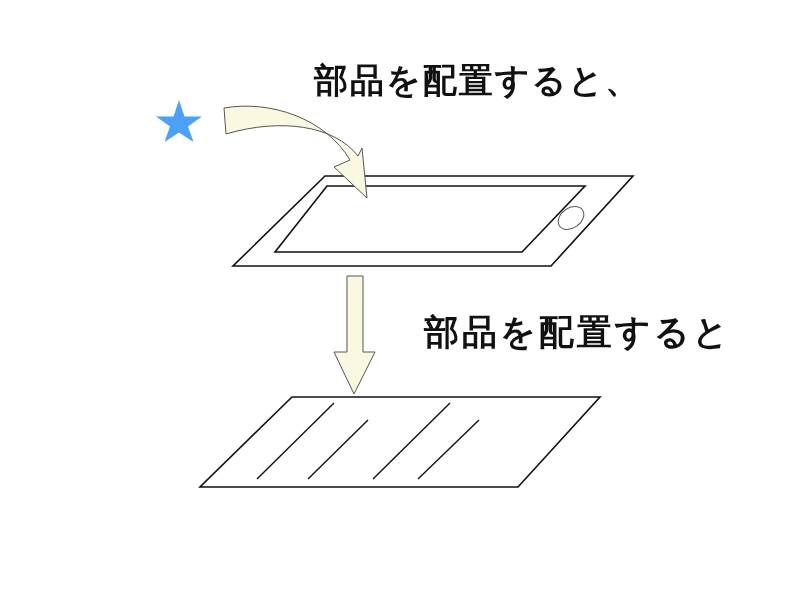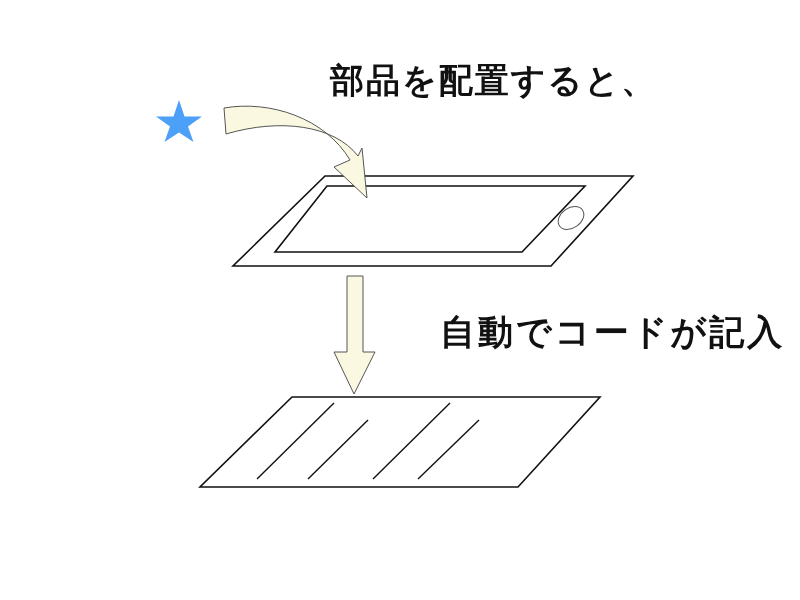--- a/index.html
+++ b/index.html
@@ -5,21 +5,20 @@
     html, body { margin: 0; padding: 0; background: #ffffff; }
     body { width: 800px; height: 600px; position: relative; overflow: hidden; }
     #canvas { position: absolute; left: 0; top: 0; }
     .label {
       position: absolute;
       font-family: "DejaVu Sans", sans-serif;
       font-weight: bold;
       color: #111111;
       white-space: nowrap;
       line-height: 1;
-      margin-left: 16px;
     }
     #label-top { left: 314px; top: 63px; font-size: 34px; letter-spacing: 2px; }
     #label-bottom { left: 424px; top: 315px; font-size: 35px; letter-spacing: 3px; }
   </style>
 </head>
 <body>
 
 <svg id="canvas" width="800" height="600" viewBox="0 0 800 600">
 
   <polygon fill="#4DA0F8" points="179,100 184.5,116.5 202,116.5 188,126.5 193.5,142 179,132.5 164.5,142 170,126.5 156,116.5 173.5,116.5"></polygon>
@@ -43,13 +42,13 @@
   <polygon fill="#ffffff" stroke="#111111" stroke-width="1.6" points="292,397 600,397 518,487 200,487"></polygon>
   <g stroke="#111111" stroke-width="1.4">
     <line x1="334" y1="403" x2="257" y2="479"></line>
     <line x1="368" y1="420" x2="308" y2="479"></line>
     <line x1="450" y1="403" x2="373" y2="479"></line>
     <line x1="479" y1="420" x2="418" y2="479"></line>
   </g>
 </svg>
 
 <div id="label-top" class="label">部品を配置すると、</div>
-<div id="label-bottom" class="label">自動でコードが記入</div>
+<div id="label-bottom" class="label">部品を配置すると</div>
 
 </body></html>

